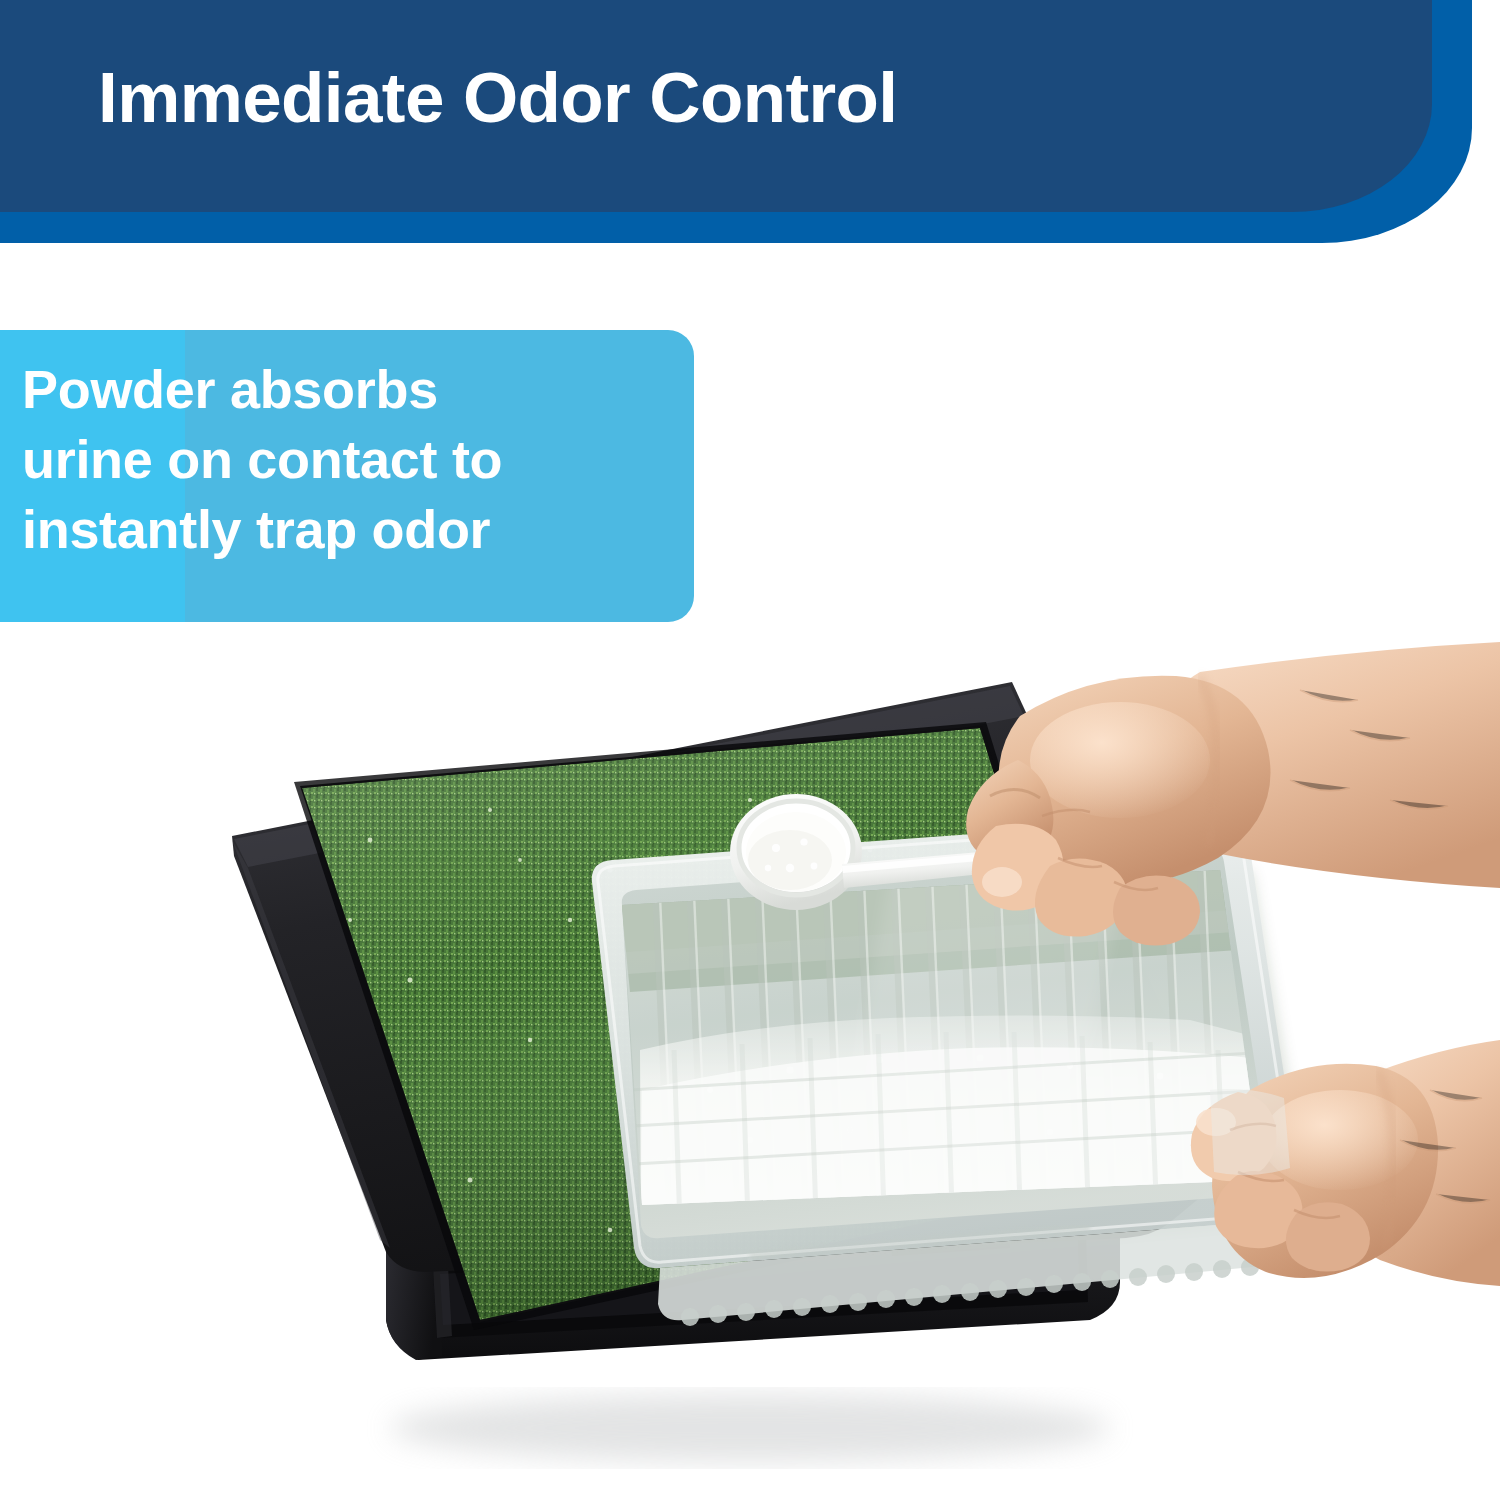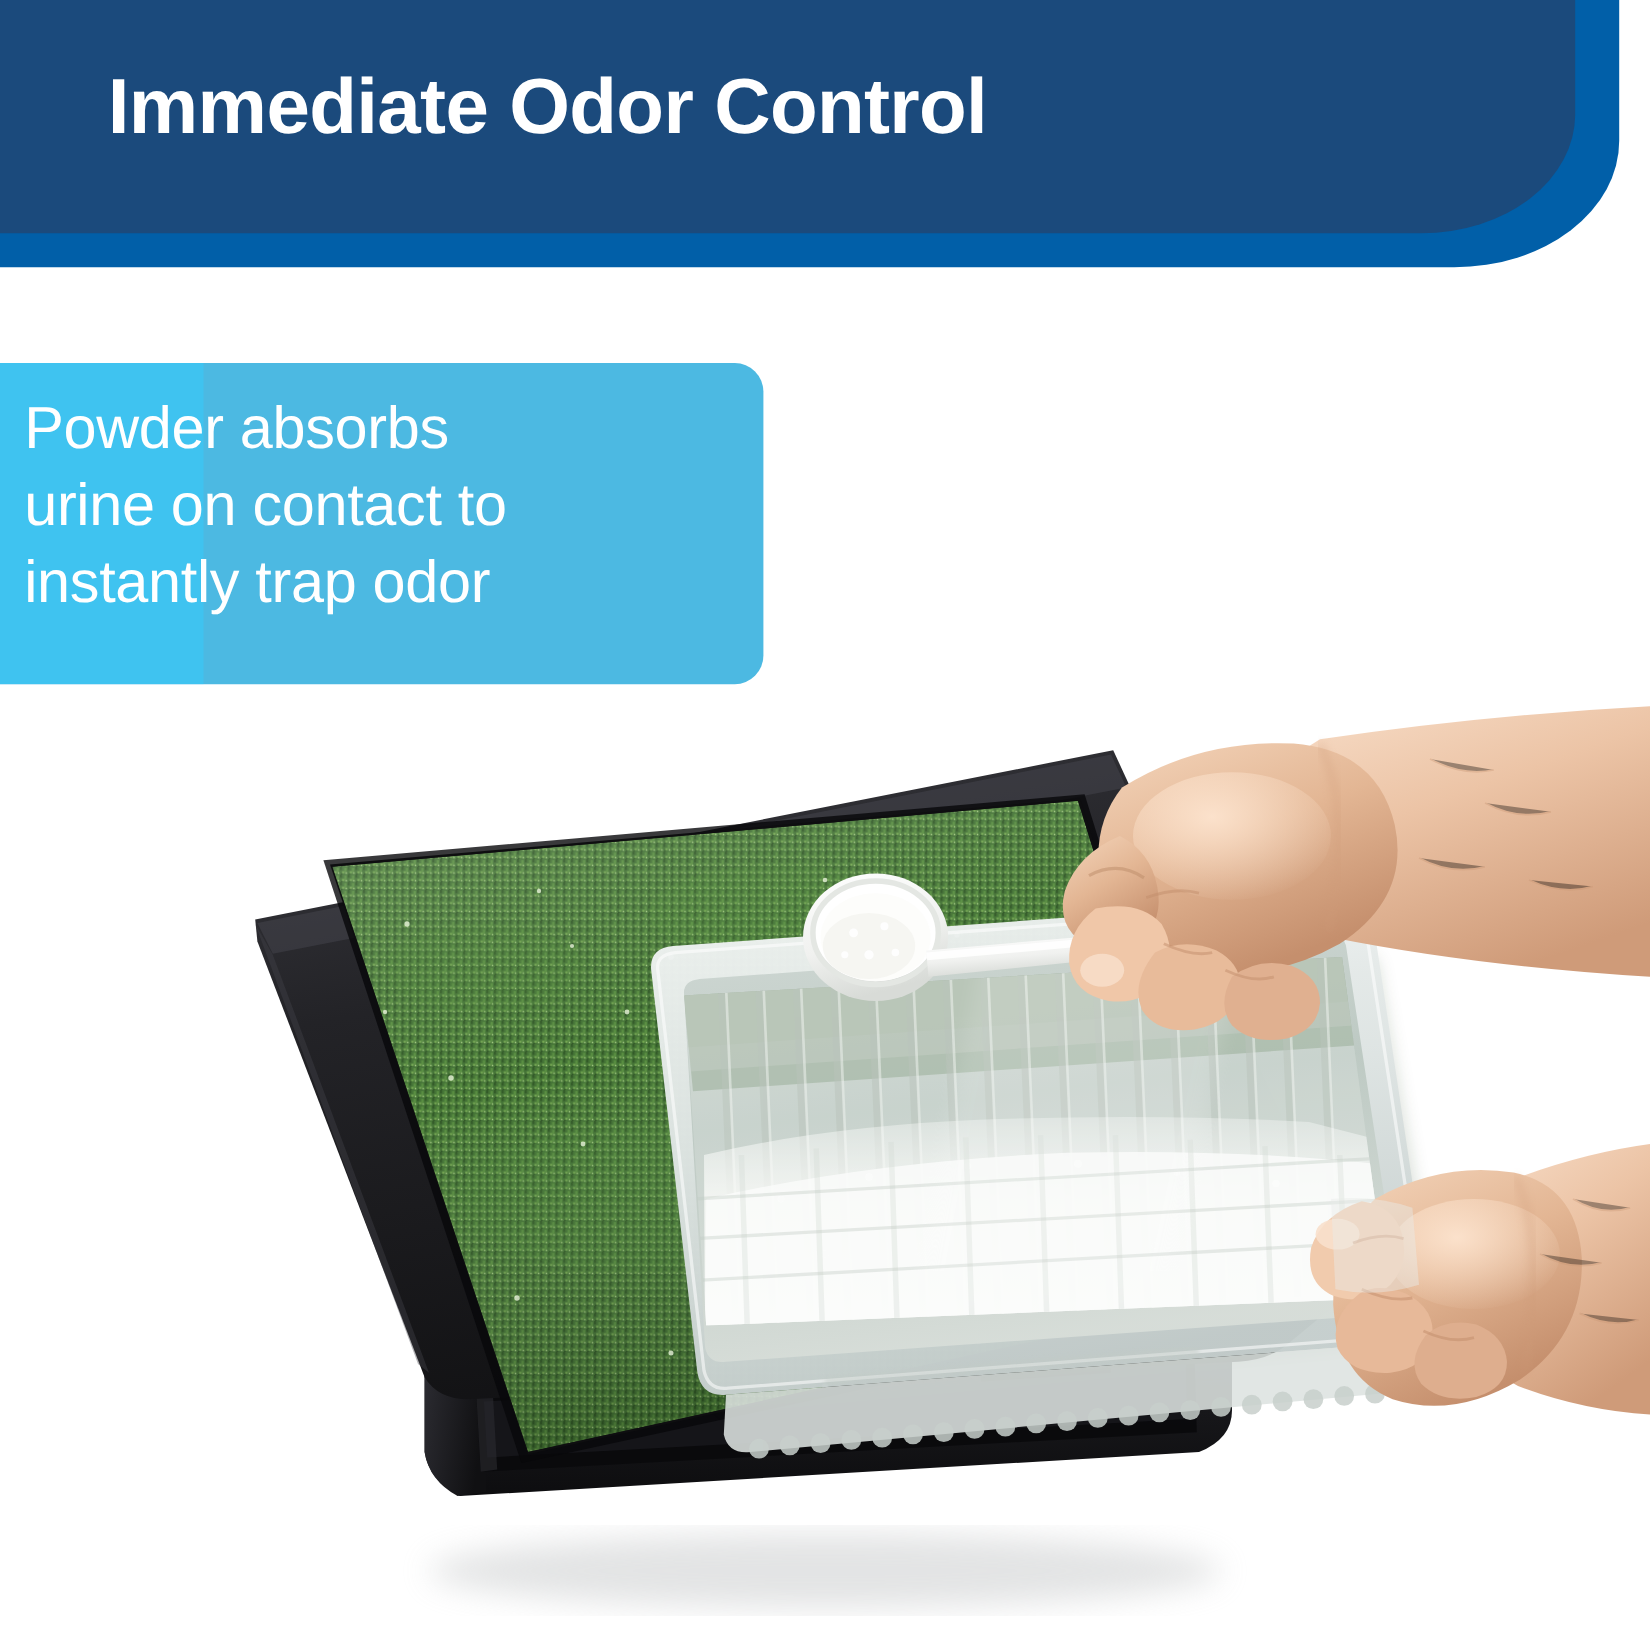--- a/index.html
+++ b/index.html
@@ -44,21 +44,21 @@
     overflow:hidden;
     background:#4cb9e2;
   }
   #callout-box .tint-left {
     position:absolute; left:0; top:0; width:185px; height:100%;
     background:#3fc3f0;
   }
   #callout-text {
     position:absolute; left:22px; top:24px;
     width:650px;
-    font-size:54px; font-weight:400; color:#ffffff;
+    font-size:54px; font-weight:700; color:#ffffff;
     line-height:1.30;
     letter-spacing:-0.3px;
     white-space:pre-line;
   }
 
   
   #product-photo {
     position:absolute; left:190px; top:620px;
     width:1310px; height:860px;
   }

